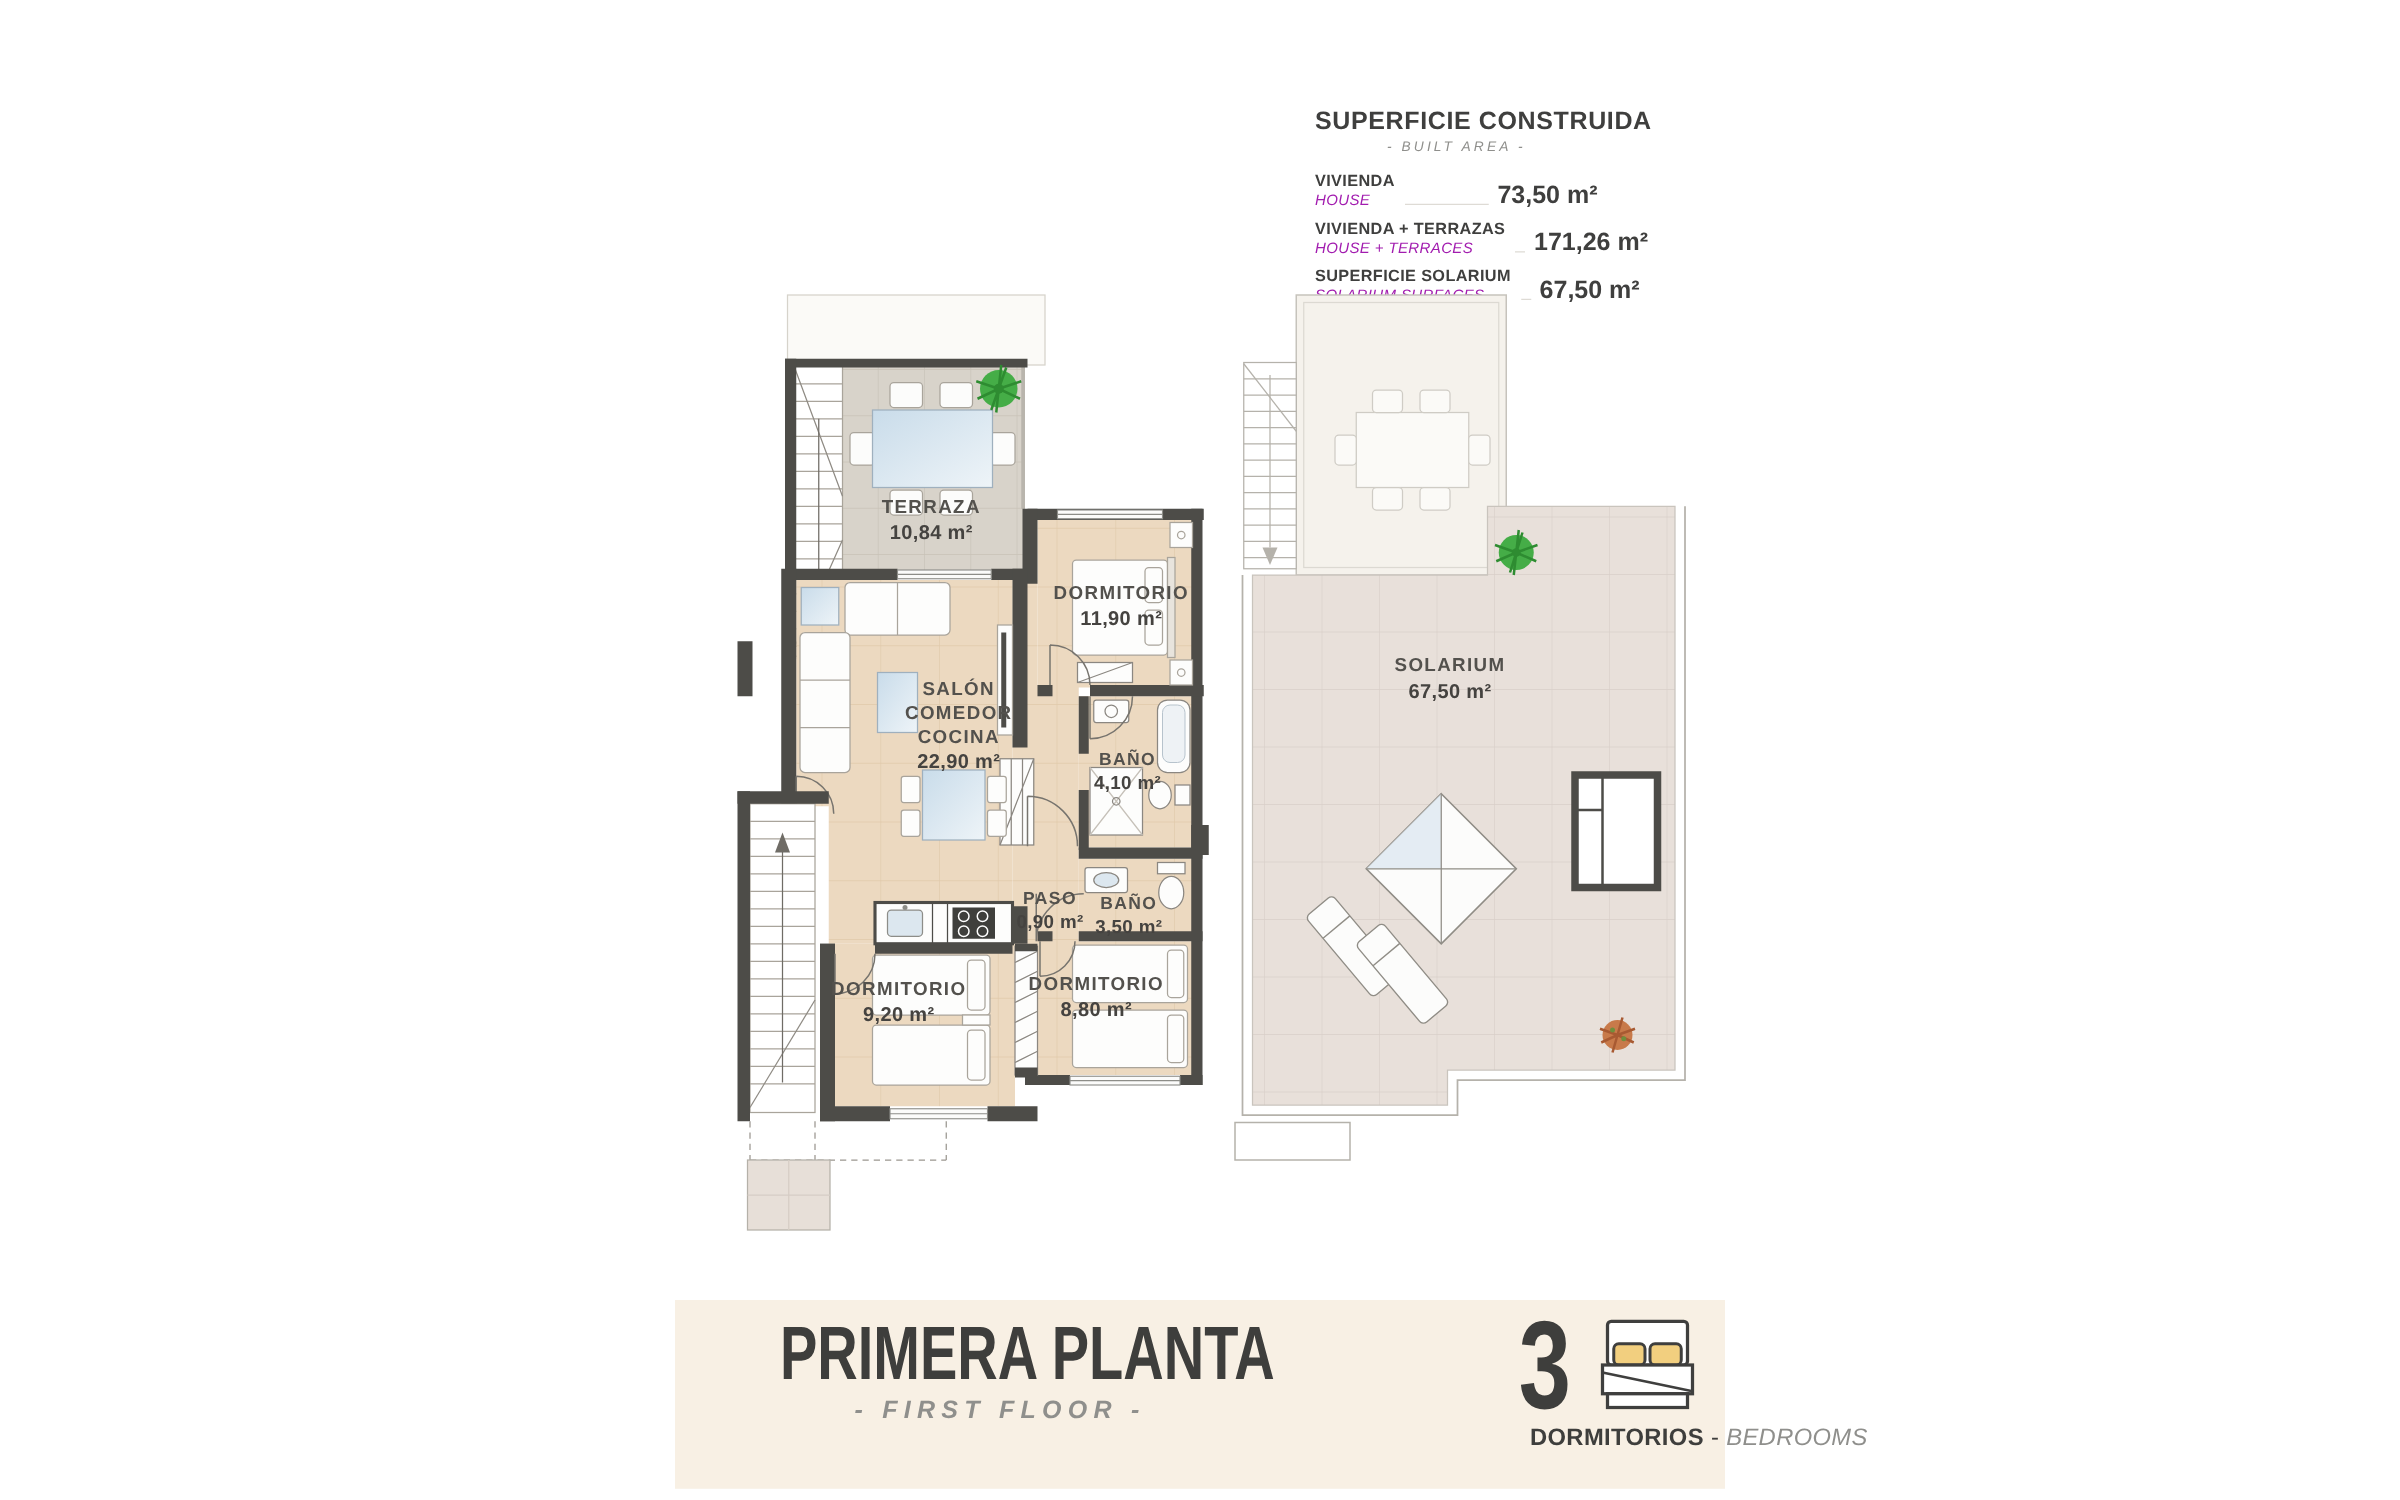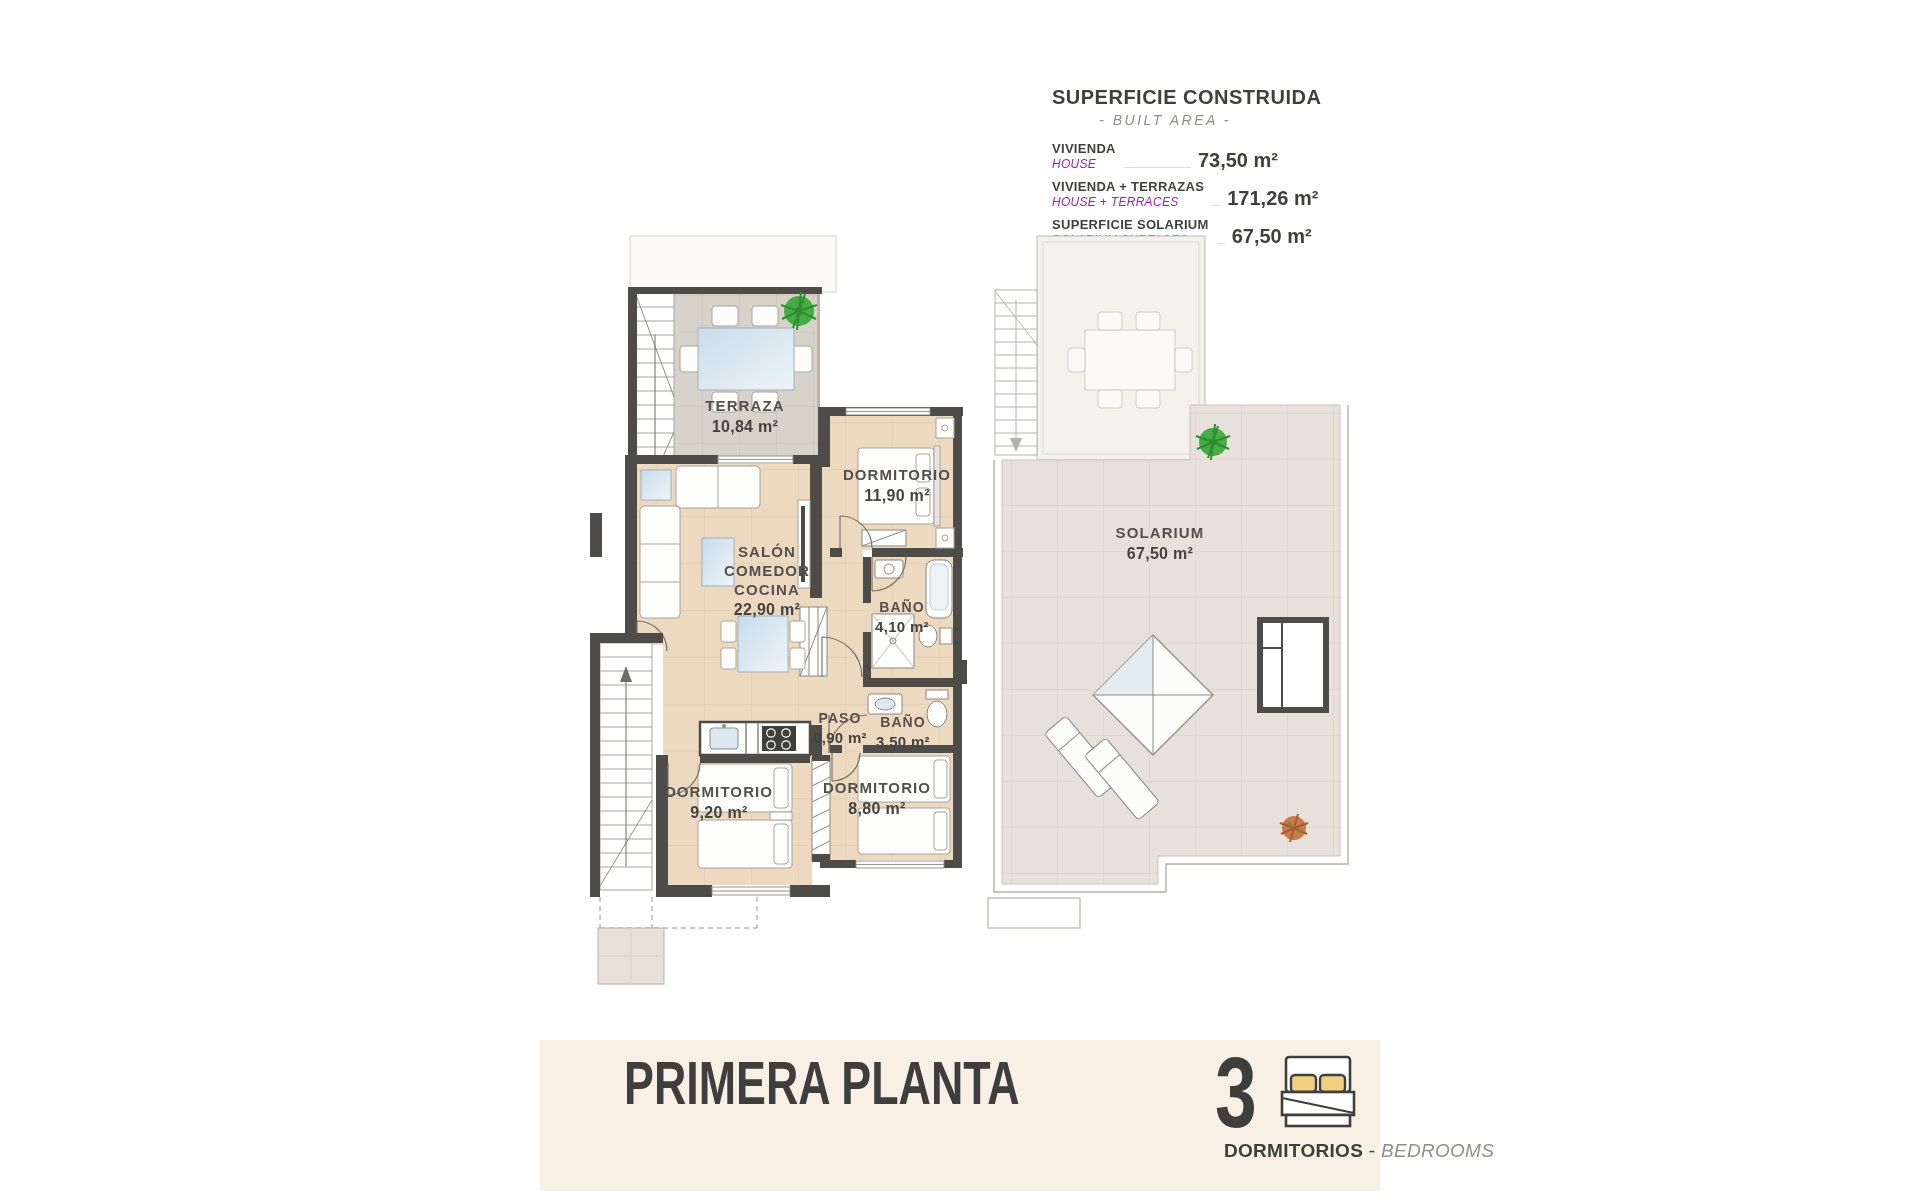--- a/index.html
+++ b/index.html
@@ -2,21 +2,21 @@
 <html><head>
 <meta charset="utf-8">
 <style>
   html,body{margin:0;padding:0;background:#ffffff;}
   .page{position:relative;width:1920px;height:1200px;background:#ffffff;
         font-family:"Liberation Sans",sans-serif;overflow:hidden;}
 
   
   .area-table{position:absolute;left:1052px;top:86px;width:226px;color:#3f3f3e;}
   .at-title{font-size:20px;font-weight:700;letter-spacing:.5px;text-align:center;white-space:nowrap;}
-  .at-sub{font-size:14px;font-style:italic;color:#8f8f8c;text-align:center;letter-spacing:2.5px;margin-top:3px;}
+  .at-sub{font-size:11px;font-style:italic;color:#8f8f8c;text-align:center;letter-spacing:2.5px;margin-top:3px;}
   .at-rows{margin-top:13px;}
   .arow{display:flex;align-items:flex-end;margin-top:8px;}
   .alabels .es{font-size:13px;font-weight:700;letter-spacing:.3px;white-space:nowrap;}
   .alabels .en{font-size:12px;font-style:italic;color:#a21caf;letter-spacing:.3px;margin-top:1px;white-space:nowrap;}
   .leader{flex:1;border-bottom:1.5px solid #dedbd5;margin:0 7px 3px 8px;min-width:8px;}
   .aval{font-size:20px;font-weight:700;white-space:nowrap;margin-bottom:-1px;}
 
   
   .room-label{position:absolute;transform:translateX(-50%);text-align:center;color:#53514d;}
   .room-label .rname{font-size:15px;font-weight:700;letter-spacing:1.1px;white-space:pre-line;line-height:1.25;}
@@ -392,20 +392,21 @@
     <div class="rarea">8,80 m²</div>
   </div>
   <div class="room-label" style="left:1160px;top:524px;">
     <div class="rname">SOLARIUM</div>
     <div class="rarea">67,50 m²</div>
   </div>
 
   <footer class="banner">
     <div class="banner-left">
       <div class="btitle">PRIMERA PLANTA</div>
+      <div class="bsub">- FIRST FLOOR -</div>
     </div>
     <div class="bedrooms">
       <div class="bed-row">
         <div class="bcount">3</div>
         <svg width="86" height="76" viewBox="0 0 86 76">
           <rect x="11" y="3" width="64" height="35" rx="3" fill="#ffffff" stroke="#3f3f3e" stroke-width="2.6"></rect>
           <rect x="16" y="21" width="25" height="17" rx="4" fill="#f2cf7f" stroke="#3f3f3e" stroke-width="2.4"></rect>
           <rect x="45" y="21" width="25" height="17" rx="4" fill="#f2cf7f" stroke="#3f3f3e" stroke-width="2.4"></rect>
           <rect x="7" y="38" width="72" height="23" fill="#ffffff" stroke="#3f3f3e" stroke-width="2.6"></rect>
           <path d="M7 44L79 59" fill="none" stroke="#3f3f3e" stroke-width="2"></path>

